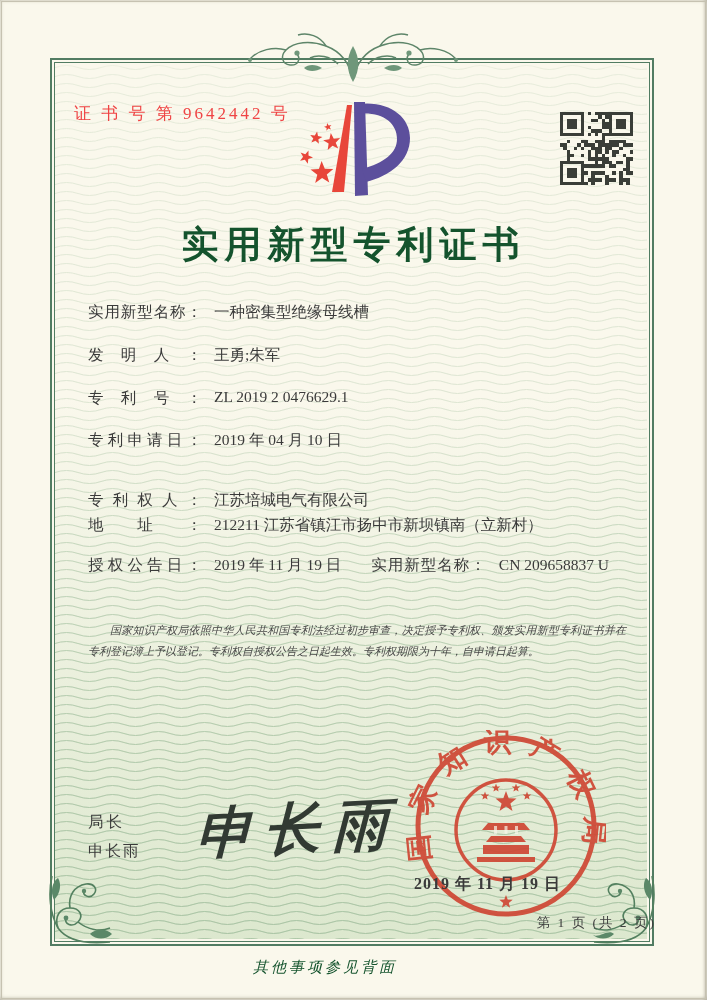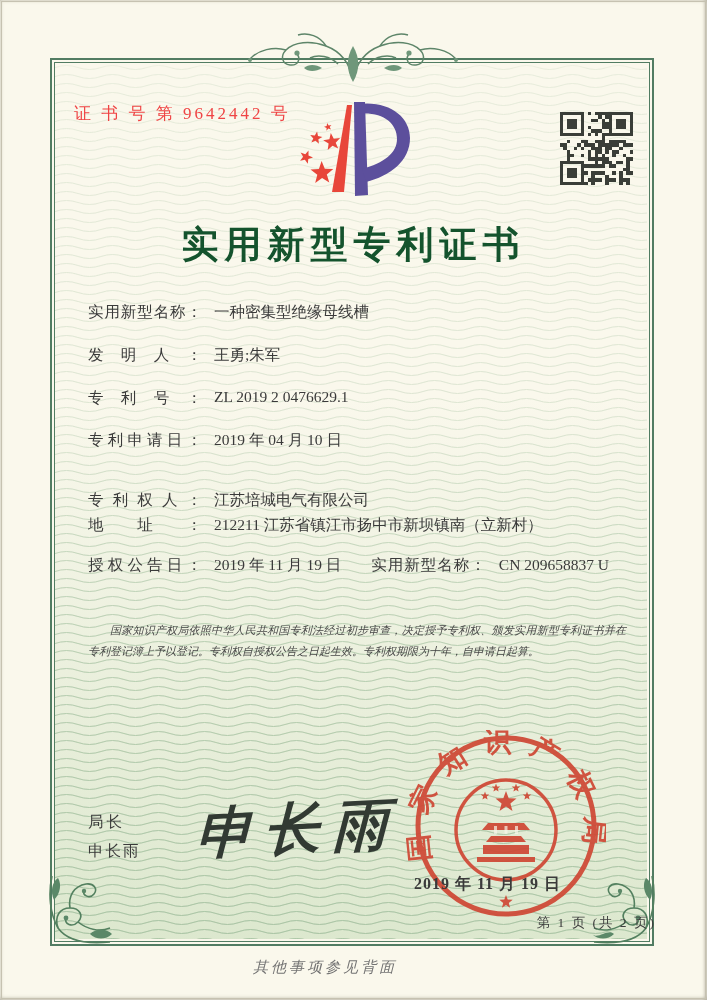--- a/index.html
+++ b/index.html
@@ -46,21 +46,21 @@
   .signature{position:absolute;left:196px;top:792px;z-index:5;font-size:56px;font-weight:600;
              font-style:italic;letter-spacing:12px;color:#323a33;transform:rotate(-3deg) skewX(-4deg);}
 
   .seal{position:absolute;left:406px;top:730px;z-index:4;opacity:.92;}
   .seal-date{position:absolute;left:414px;top:874px;z-index:5;font-size:16px;font-weight:600;
              letter-spacing:1px;color:#3a3a3a;}
 
   .page-ind{position:absolute;left:0;top:914px;width:656px;text-align:right;z-index:4;
             font-size:13.5px;letter-spacing:2px;color:#3f3f3f;}
   .back-note{position:absolute;left:0;top:958px;width:650px;text-align:center;z-index:4;
-             font-size:15px;letter-spacing:3px;color:#737373;font-style:italic;}
+             font-size:15px;letter-spacing:3px;color:#14532d;font-style:italic;}
 </style>
 </head>
 <body>
 
 <div class="stage">
   <div class="paper"></div>
   <div class="tint"></div>
 
   <svg class="guilloche" width="592" height="876">
     <defs>

